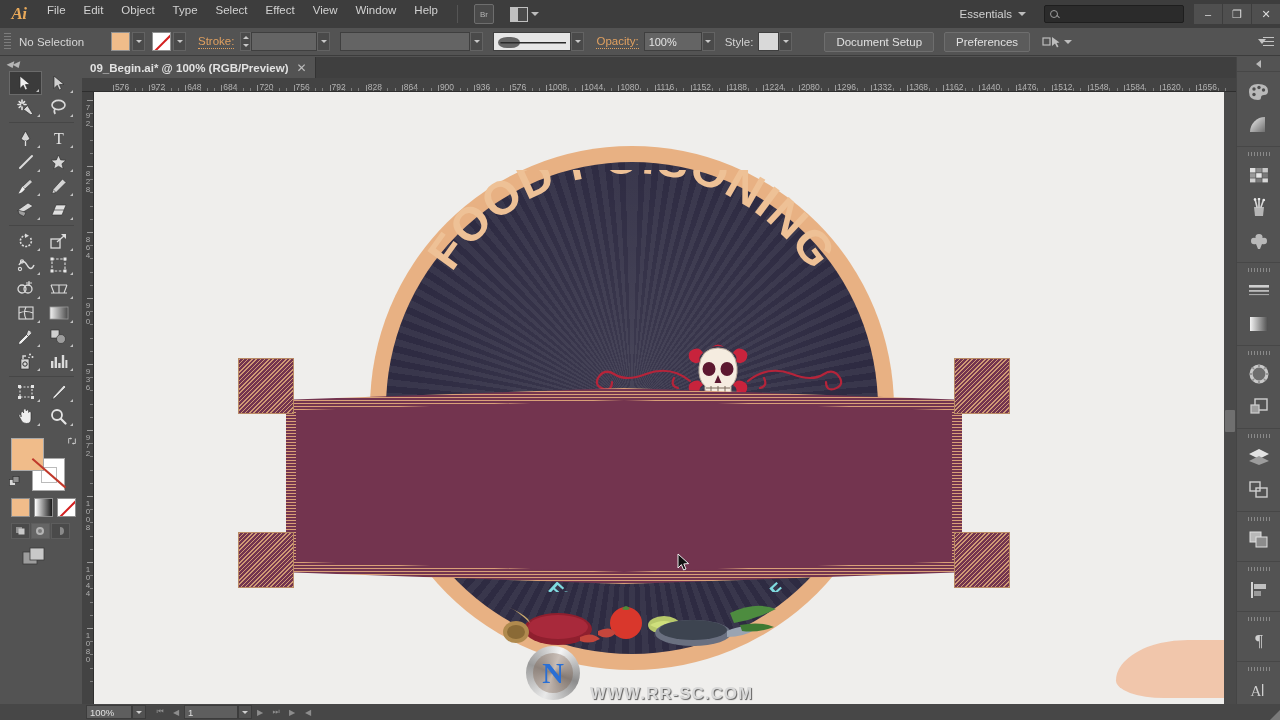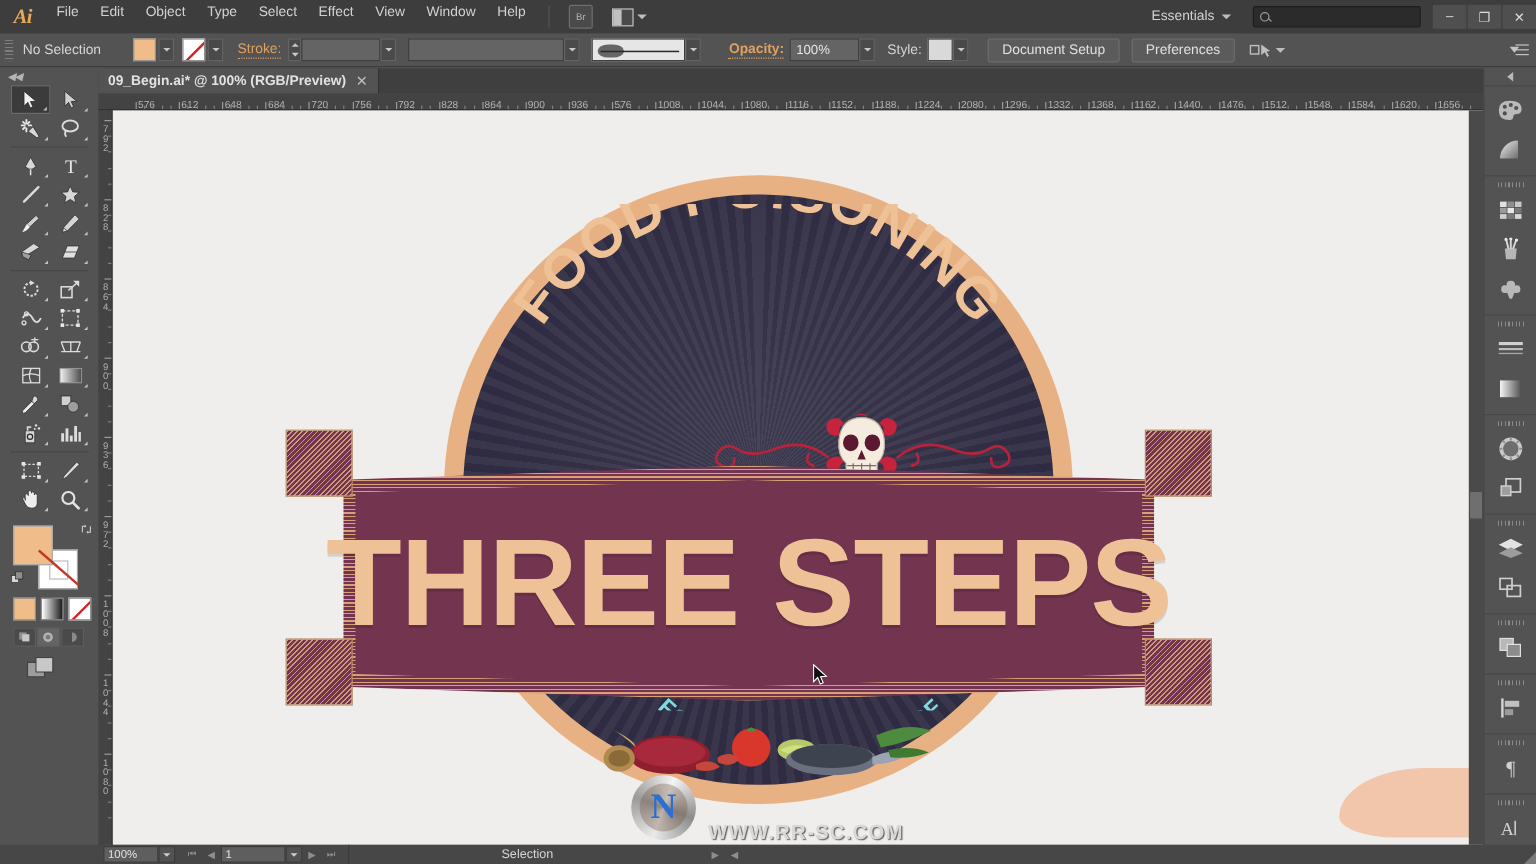--- a/index.html
+++ b/index.html
@@ -376,37 +376,37 @@
 
     <div style="display:flex;align-items:center;margin-left:10px;">
       <div class="brush-preview">
         <span class="brush-blob"></span>
       </div>
       <div class="mini-caret">
           <i></i>
         </div>
     </div>
 
-    <div class="dotted-label" style="margin-left:23px;font-weight:bold;">Opacity:</div>
+    <div class="dotted-label" style="margin-left:12px;">Opacity:</div>
     <div style="display:flex;align-items:center;margin-left:5px;">
       <div class="field" style="width:58px;">100%</div>
       <div class="mini-caret">
           <i></i>
         </div>
     </div>
 
     <div style="margin-left:10px;font-size:11.5px;color:#d2d2d2;">Style:</div>
     <div style="display:flex;align-items:center;margin-left:5px;">
       <div class="field light" style="width:21px;"></div>
       <div class="mini-caret">
           <i></i>
         </div>
     </div>
 
-    <div class="btn-flat" style="margin-left:16px;">Document Setup</div>
+    <div class="btn-flat" style="margin-left:32px;">Document Setup</div>
     <div class="btn-flat" style="margin-left:10px;">Preferences</div>
 
     <div style="display:flex;align-items:center;gap:4px;margin-left:12px;">
       <svg width="18" height="14" viewBox="0 0 18 14">
         <rect x="1" y="3" width="7" height="7" fill="none" stroke="#bdbdbd" stroke-width="1.2"></rect>
         <path d="M10 2 L10 11 L13 8.5 L15 12.5 L16.5 11.5 L14.5 8 L17.5 7.5 Z" fill="#bdbdbd"></path>
       </svg>
       <span class="caret"></span>
     </div>
 
@@ -698,21 +698,21 @@
   </div>
 
   <div class="hruler" id="hruler">
       <div class="tick maj" style="left: 31px;"></div>
       <div class="rlabel" style="left: 33px;">576</div>
       <div class="tick min" style="left: 38.22px;"></div>
       <div class="tick min" style="left: 45.44px;"></div>
       <div class="tick min" style="left: 52.66px;"></div>
       <div class="tick min" style="left: 59.88px;"></div>
       <div class="tick maj" style="left: 67.1px;"></div>
-      <div class="rlabel" style="left: 69.1px;">612</div>
+      <div class="rlabel" style="left: 69.1px;">972</div>
       <div class="tick min" style="left: 74.32px;"></div>
       <div class="tick min" style="left: 81.54px;"></div>
       <div class="tick min" style="left: 88.76px;"></div>
       <div class="tick min" style="left: 95.98px;"></div>
       <div class="tick maj" style="left: 103.2px;"></div>
       <div class="rlabel" style="left: 105.2px;">648</div>
       <div class="tick min" style="left: 110.42px;"></div>
       <div class="tick min" style="left: 117.64px;"></div>
       <div class="tick min" style="left: 124.86px;"></div>
       <div class="tick min" style="left: 132.08px;"></div>
@@ -1042,21 +1042,20 @@
         <path d="M92 50 Q104 44 112 52 Q102 58 92 54Z" fill="#c4463c"></path>
       </svg>
 
       <div class="ribbon-wrap">
         <div class="ribbon-border"></div>
         <div class="ribbon-fill"></div>
         <div class="ribbon-corner" style="left:4px; top:66px;"></div>
         <div class="ribbon-corner" style="left:720px; top:66px;"></div>
         <div class="ribbon-corner" style="left:4px; top:240px;"></div>
         <div class="ribbon-corner" style="left:720px; top:240px;"></div>
-        <div class="ribbon-text">THREE STEPS</div>
       </div>
 
       <svg class="cursor-arrow" viewBox="0 0 13 20">
         <path d="M1 1 L1 15 L4.4 11.6 L6.6 17 L9 16 L6.8 10.9 L11.6 10.6 Z" fill="#111" stroke="#fff" stroke-width=".9"></path>
       </svg>
 
       <div class="watermark">
         <div class="wm-ring">
           <span>N</span>
         </div>
@@ -1270,22 +1269,19 @@
     <div class="st-cell" style="margin-left:6px;">
       <div class="st-nav">⏮</div>
       <div class="st-nav">◀</div>
       <div class="st-field" style="width:54px;">1</div>
       <div class="st-caret">
           <i></i>
         </div>
       <div class="st-nav">▶</div>
       <div class="st-nav">⏭</div>
     </div>
-    <div style="flex:1; display:flex; align-items:center; justify-content:center; border-left:1px solid #3a3a3a; height:16px; margin-left:6px;">
-      <span class="st-text">Selection</span>
-    </div>
     <div class="st-nav">▶</div>
     <div class="st-nav">◀</div>
     <div style="width:660px;"></div>
     <div class="corner-tri"></div>
   </div>
 
 </div>
 
 </body></html>

